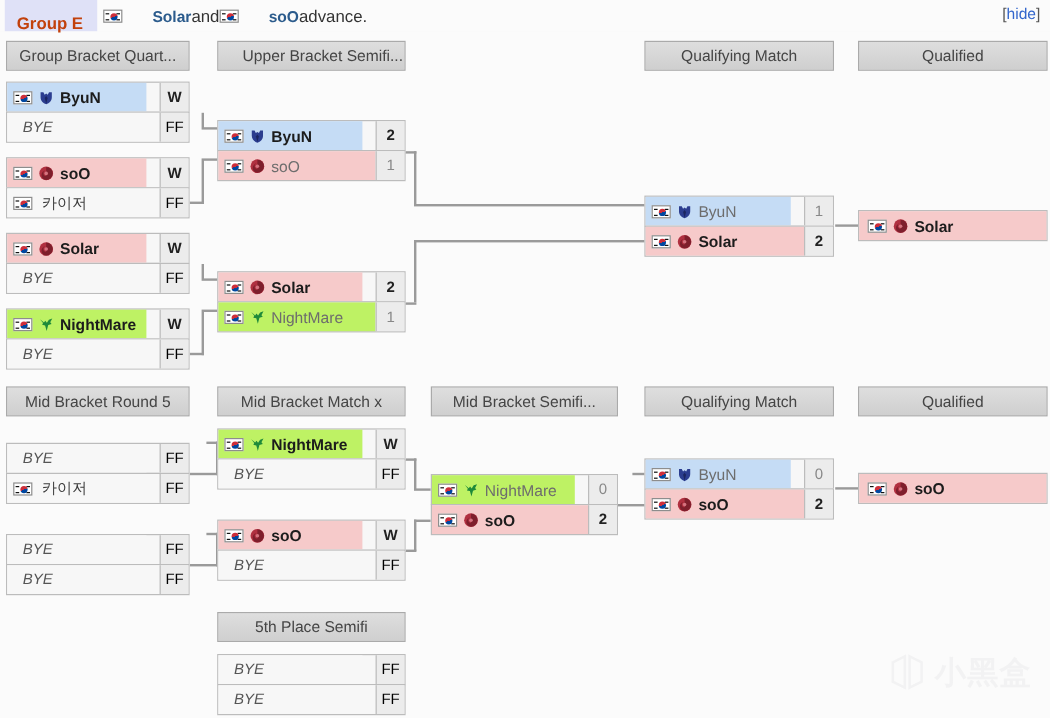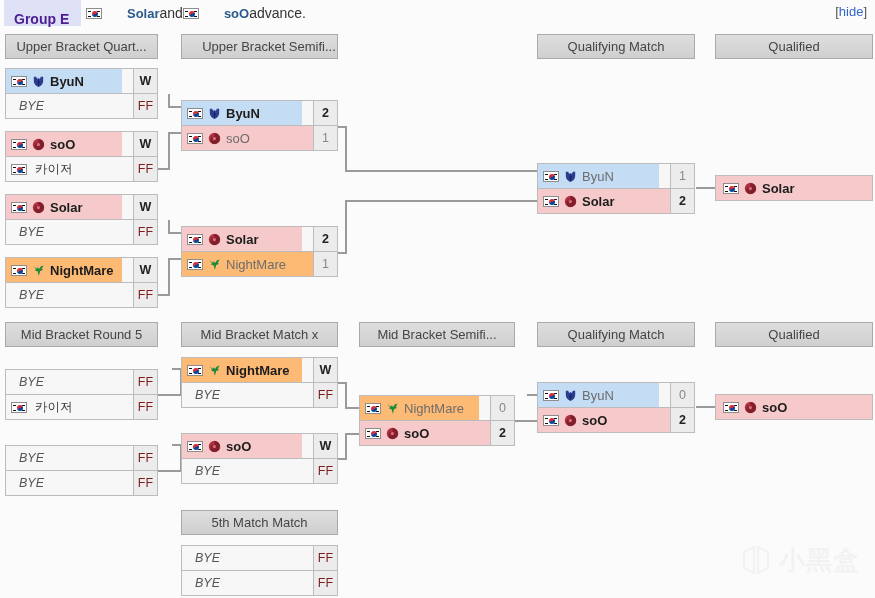--- a/index.html
+++ b/index.html
@@ -16,21 +16,21 @@
 
   
   #groupbar {
     position: absolute; left:0; top:0; width:875px; height:26px;
     background:#fbfbfb;
   }
   #groupbar .gtag {
     position:absolute; left:4px; top:0px; height:26px;
     background:#dfe1f7; padding:12px 12px 0 10px;
     display:flex; align-items:center;
-    font-weight:bold; font-size:14px; color:#4c1d95;
+    font-weight:bold; font-size:14px; color:#c2410c;
   }
   #groupbar .gtext {
     position:absolute; left:86px; top:0; height:26px;
     display:flex; align-items:center; gap:0px;
     font-size:14px; color:#333;
   }
   #groupbar .gtext .pname { font-weight:bold; color:#2b5b8c; }
   #groupbar .gtext .plain { color:#333; }
   #hide {
     position:absolute; right:8px; top:4px;
@@ -61,28 +61,28 @@
   .row .pcell {
     flex:1 1 auto; height:100%;
     display:flex; align-items:center; gap:4px;
     padding-left:5px; overflow:hidden; white-space:nowrap;
   }
   .row .scell {
     flex:0 0 auto; width:24px; height:100%;
     border-left:1px solid #bcbcbc;
     background:#ececec;
     display:flex; align-items:center; justify-content:center;
-    font-size:12.5px; color:#7f1d1d;
+    font-size:12.5px; color:#000000;
   }
   .row.win .scell { font-weight:bold; color:#222; }
   .row.lose .scell { color:#888; }
 
   .row.terran .pcell { background:#c5dcf5; }
   .row.zerg   .pcell { background:#f6caca; }
-  .row.protoss .pcell{ background:#fdba74; }
+  .row.protoss .pcell{ background:#bef264; }
   .row.bye .pcell { background:#f7f7f7; }
 
   .pname { font-size:13px; }
   .row.win .pname { font-weight:bold; color:#1c1c1c; }
   .row.lose .pname { font-weight:normal; color:#6d6d6d; }
   .row.bye .pname { font-style:italic; color:#555; font-size:12.5px; }
   .row.bye.named .pname { font-style:normal; color:#3b3b3b; }
 
   
   .qbox .row .pcell { padding-left:7px; }
@@ -204,32 +204,32 @@
   <div class="ln lnh" style="left:337px; top:458px; width:10px;"></div>
   <div class="ln lnh" style="left:345px; top:433px; width:14px;"></div>
 
   <div class="ln lnh" style="left:515px; top:420px; width:24px;"></div>
 
   <div class="ln lnh" style="left:527px; top:394px; width:12px;"></div>
 
   <div class="ln lnh" style="left:696px; top:406px; width:20px;"></div>
 </div>
 
-<div class="roundhdr" style="left:5px;  top:34px; width:153px;">Upper Bracket Quart...</div>
+<div class="roundhdr" style="left:5px;  top:34px; width:153px;">Group Bracket Quart...</div>
 <div class="roundhdr" style="left:181px;top:34px; width:157px;padding-left:19px;">Upper Bracket Semifi...</div>
 <div class="roundhdr" style="left:537px;top:34px; width:158px;">Qualifying Match</div>
 <div class="roundhdr" style="left:715px;top:34px; width:158px;">Qualified</div>
 
 <div class="roundhdr" style="left:5px;  top:322px; width:153px;">Mid Bracket Round 5</div>
 <div class="roundhdr" style="left:181px;top:322px; width:157px;">Mid Bracket Match x</div>
 <div class="roundhdr" style="left:359px;top:322px; width:156px;">Mid Bracket Semifi...</div>
 <div class="roundhdr" style="left:537px;top:322px; width:158px;">Qualifying Match</div>
 <div class="roundhdr" style="left:715px;top:322px; width:158px;">Qualified</div>
 
-<div class="roundhdr" style="left:181px;top:510px; width:157px;">5th Match Match</div>
+<div class="roundhdr" style="left:181px;top:510px; width:157px;">5th Place Semifi</div>
 
 <div class="match" id="m-ubqf-0" style="left:5px;  top:68px;  width:153px;">
     <div class="row terran win">
       <div class="pcell">
         <span class="flag">
           <span class="b1"></span>
           <span class="b2"></span>
           <span class="b3"></span>
           <span class="b4"></span>
           <span class="tg"></span>

